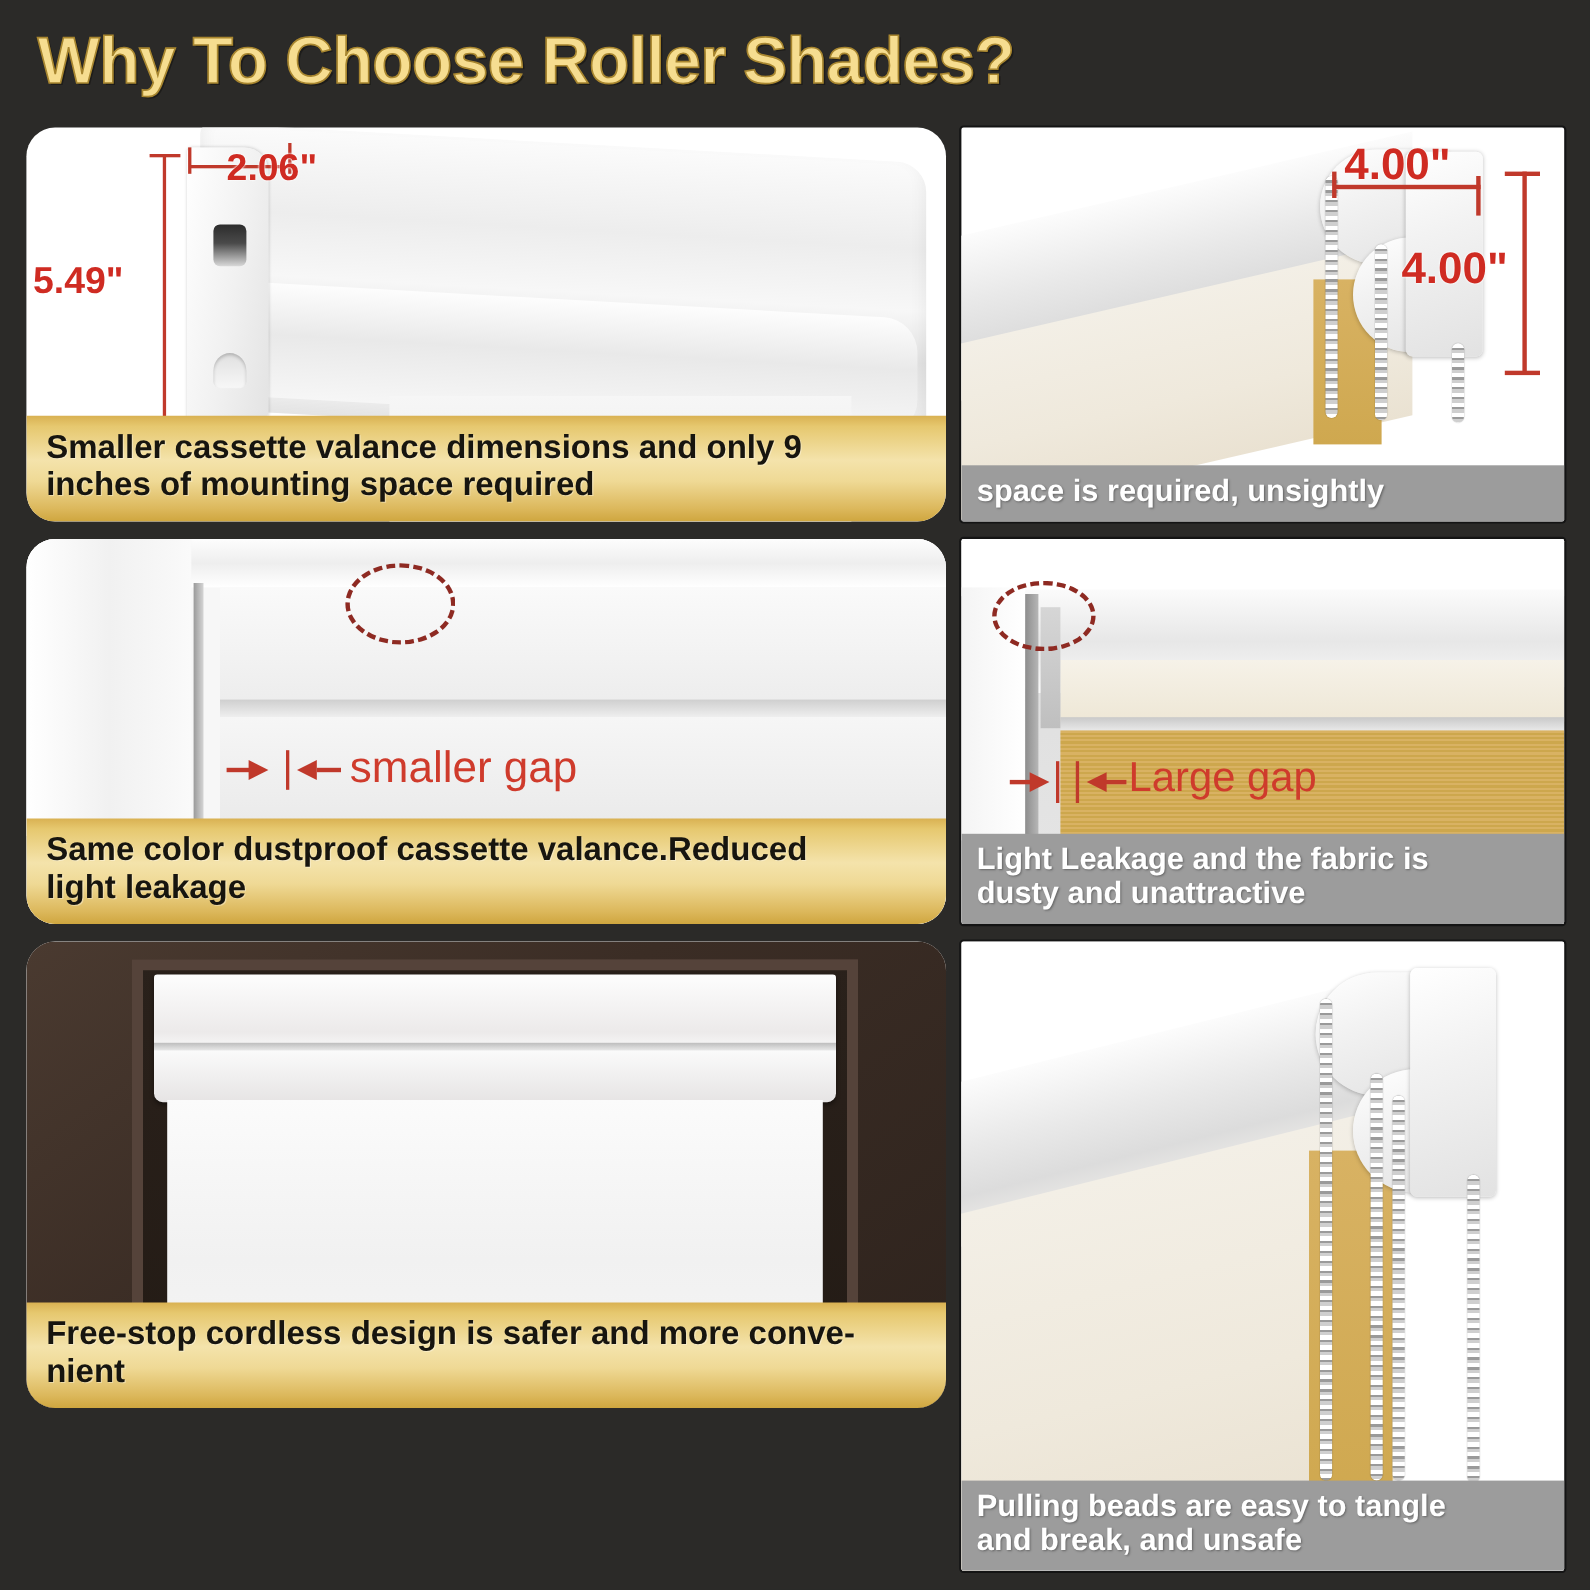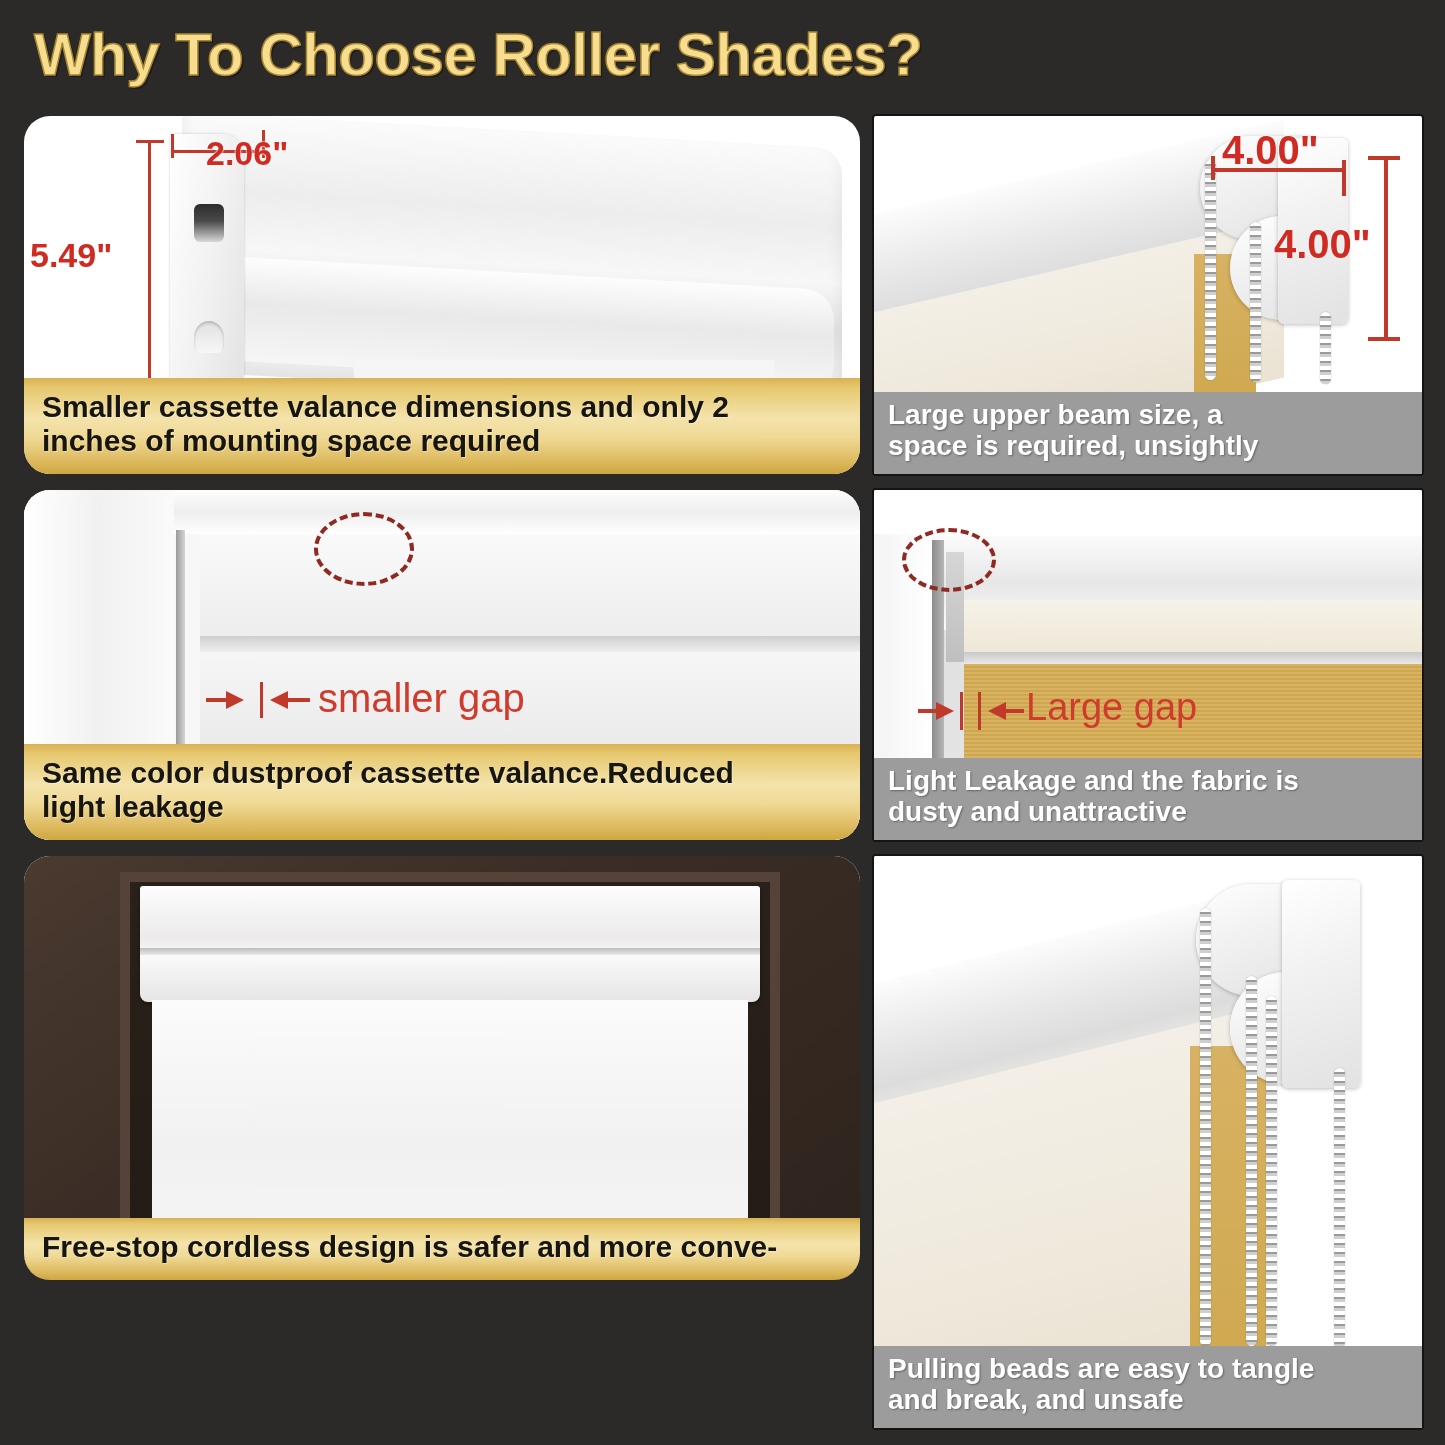--- a/index.html
+++ b/index.html
@@ -187,21 +187,21 @@
         <div class="dimline" style="left:147px;top:18px;width:3px;height:24px;"></div>
         <div class="dimline" style="left:238px;top:14px;width:3px;height:28px;"></div>
         <div class="dimtxt" style="left:182px;top:18px;font-size:34px;">2.06"</div>
 
         <div class="dimline" style="left:124px;top:24px;width:3px;height:246px;"></div>
         <div class="dimline" style="left:112px;top:24px;width:28px;height:3px;"></div>
         <div class="dimline" style="left:112px;top:267px;width:28px;height:3px;"></div>
         <div class="dimtxt" style="left:6px;top:120px;font-size:34px;">5.49"</div>
       </div>
       <div class="cap gold">
-        <span class="ln">Smaller cassette valance dimensions and only 2</span>
+        <span class="ln">Smaller cassette valance dimensions and only 9</span>
         <span class="ln">inches of mounting space required</span>
       </div>
     </div>
 
     <div class="panel bad p2">
       <div class="art">
         <div class="rollerFabricTop" style="left:-10px;top:52px;width:420px;height:150px;transform:skewY(-13deg);"></div>
         <div class="rollerFabricBody" style="left:-10px;top:150px;width:420px;height:160px;transform:skewY(-13deg);"></div>
         <div class="tanFabric" style="left:320px;top:138px;width:62px;height:150px;"></div>
 
@@ -217,21 +217,20 @@
         <div class="dimline" style="left:337px;top:40px;width:4px;height:24px;"></div>
         <div class="dimline" style="left:468px;top:44px;width:4px;height:36px;"></div>
         <div class="dimtxt" style="left:348px;top:12px;font-size:40px;">4.00"</div>
 
         <div class="dimline" style="left:510px;top:40px;width:4px;height:184px;"></div>
         <div class="dimline" style="left:494px;top:40px;width:32px;height:4px;"></div>
         <div class="dimline" style="left:494px;top:221px;width:32px;height:4px;"></div>
         <div class="dimtxt" style="left:400px;top:106px;font-size:40px;">4.00"</div>
       </div>
       <div class="cap gray">
-        <span class="ln">Large upper beam size, a</span>
         <span class="ln">space is required, unsightly</span>
       </div>
     </div>
 
     <div class="panel good p3">
       <div class="art">
         <div style="position:absolute;inset:0;background:#f7f7f7;"></div>
         <div class="frameL" style="left:0;top:0;width:150px;height:270px;"></div>
         <div class="frameT" style="left:150px;top:0;width:686px;height:44px;"></div>
         <div class="shadeSlat wslat" style="left:176px;top:44px;width:660px;height:104px;background:linear-gradient(180deg,#fafafa,#ededed);"></div>
@@ -298,20 +297,21 @@
         <div class="headrail wslat"></div>
         <div style="position:absolute;left:116px;top:92px;width:620px;height:7px;background:linear-gradient(180deg,#bdbdbd,#e9e9e9);"></div>
         <div class="shadebody wslat"></div>
         <div class="bottomrail"></div>
 
         <div class="hand"></div>
         <div class="handle"></div>
       </div>
       <div class="cap gold">
         <span class="ln">Free-stop cordless design is safer and more conve-</span>
+        <span class="ln">nient</span>
       </div>
     </div>
 
     <div class="panel bad p6">
       <div class="art">
         <div style="position:absolute;inset:0;background:#ffffff;"></div>
 
         <div class="rollerFabricTop" style="left:-20px;top:80px;width:420px;height:150px;transform:skewY(-14deg);"></div>
         <div class="rollerFabricBody" style="left:-20px;top:200px;width:420px;height:340px;transform:skewY(-14deg);"></div>
         <div class="tanFabric" style="left:316px;top:190px;width:76px;height:330px;"></div>

